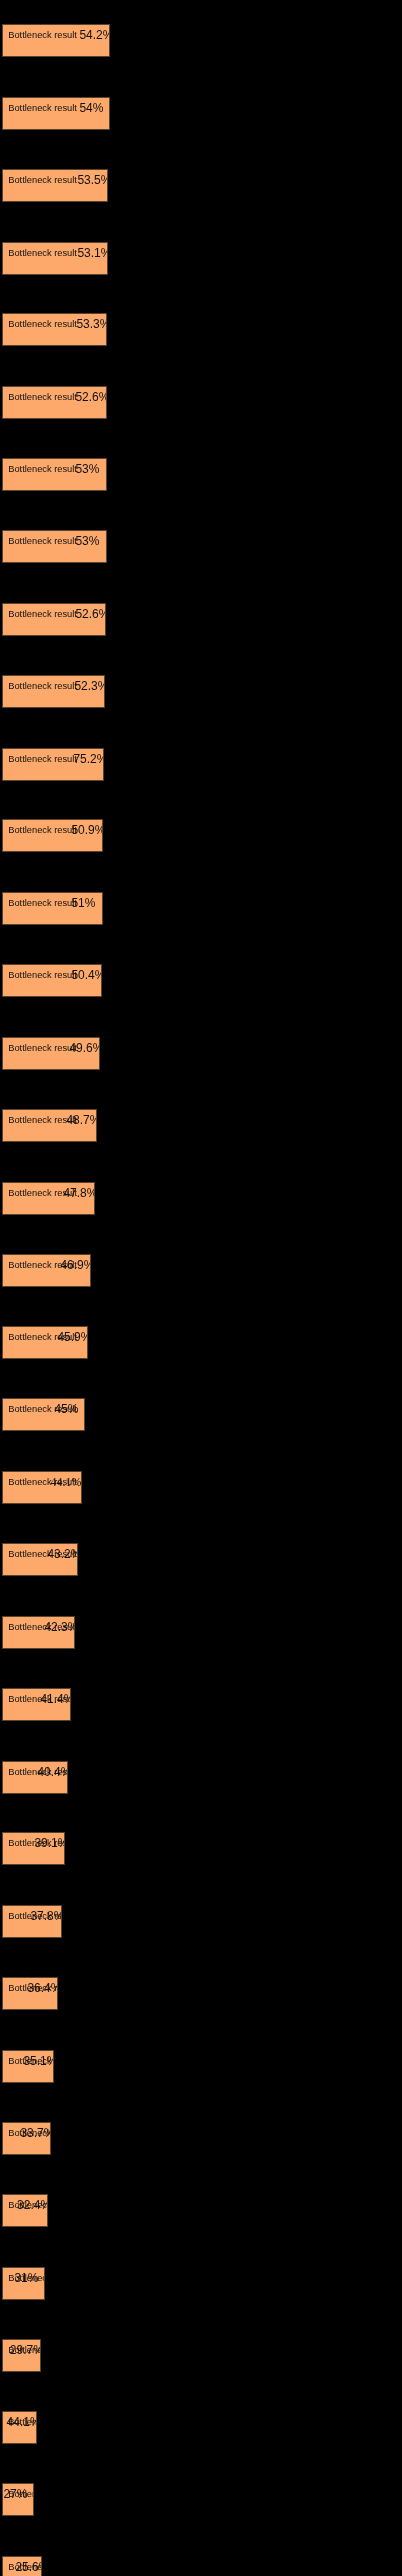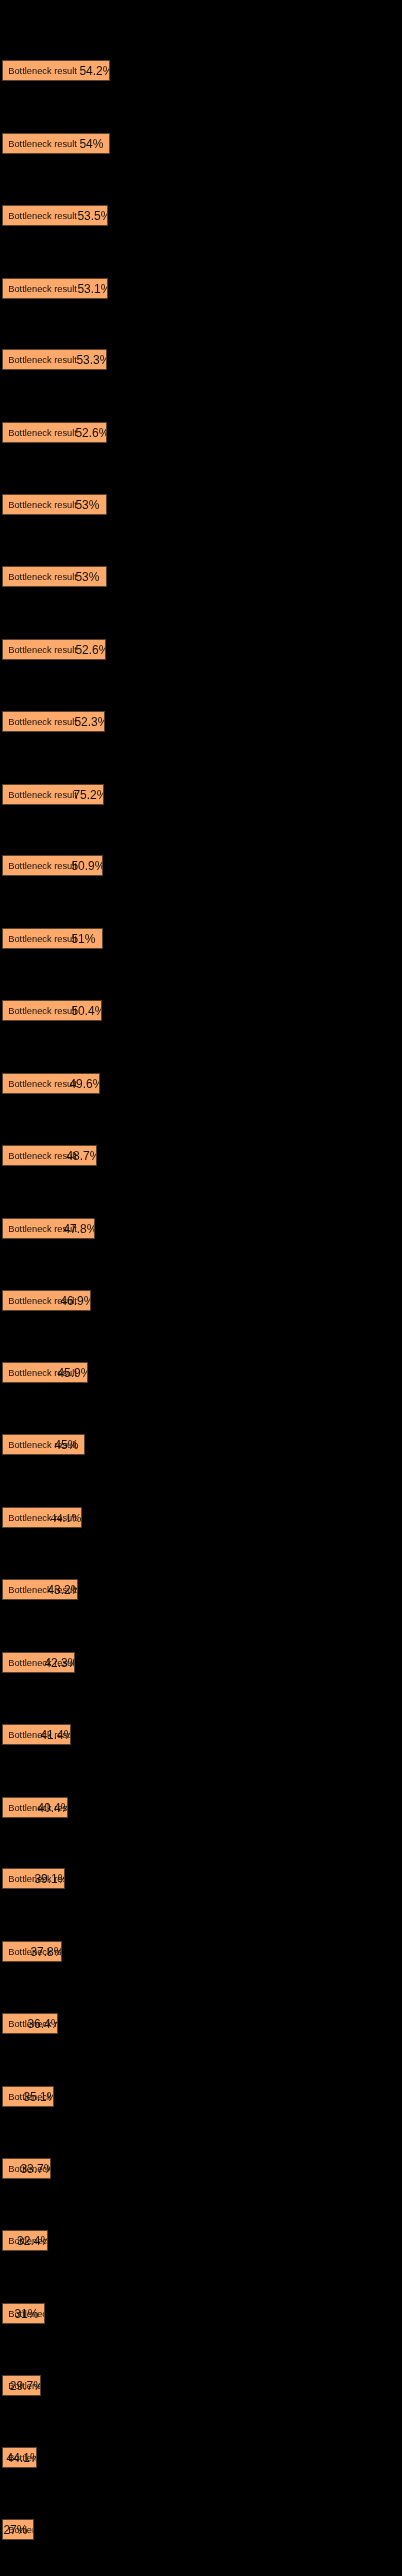--- a/index.html
+++ b/index.html
@@ -44,27 +44,26 @@
   }
   .bar-row {
     position: absolute;
     left: 0;
     height: 21px;
   }
   .bar {
     position: absolute;
     left: 2.4px;
     top: 0;
-    height: 21px;
+    height: 33px;
     box-sizing: border-box;
     background: #fca96b;
     border: 0.8px solid #57422c;
     overflow: hidden;
     white-space: nowrap;
-    margin-top: 36px;
   }
   .bar-label {
     position: absolute;
     left: 4.8px;
     top: 0;
     line-height: 20px;
     font-size: 9.3px;
     color: #111111;
     white-space: nowrap;
   }

